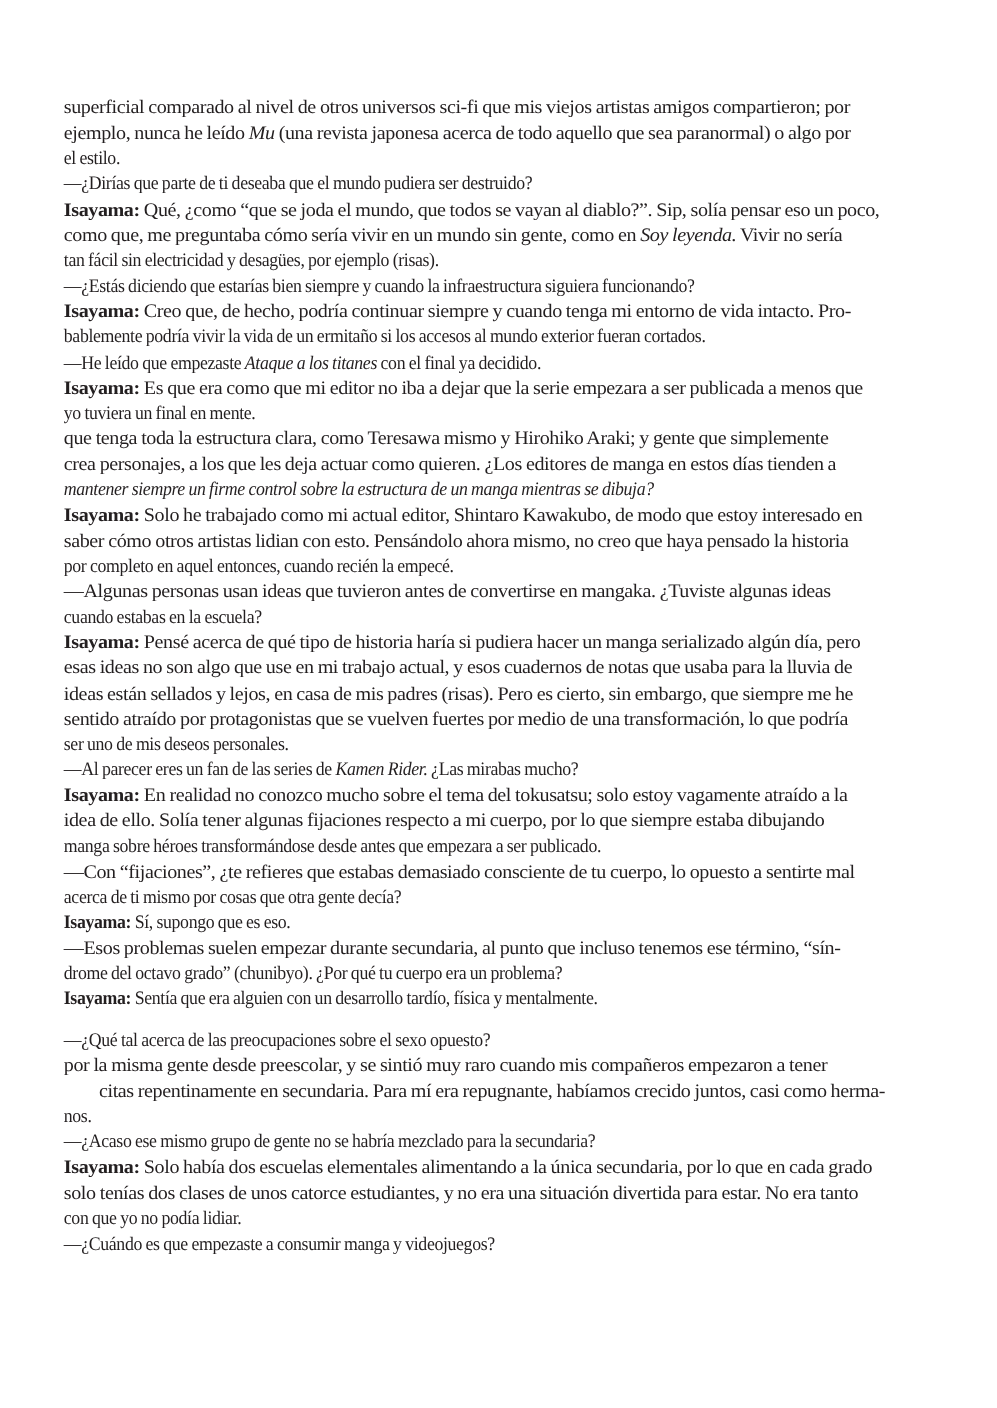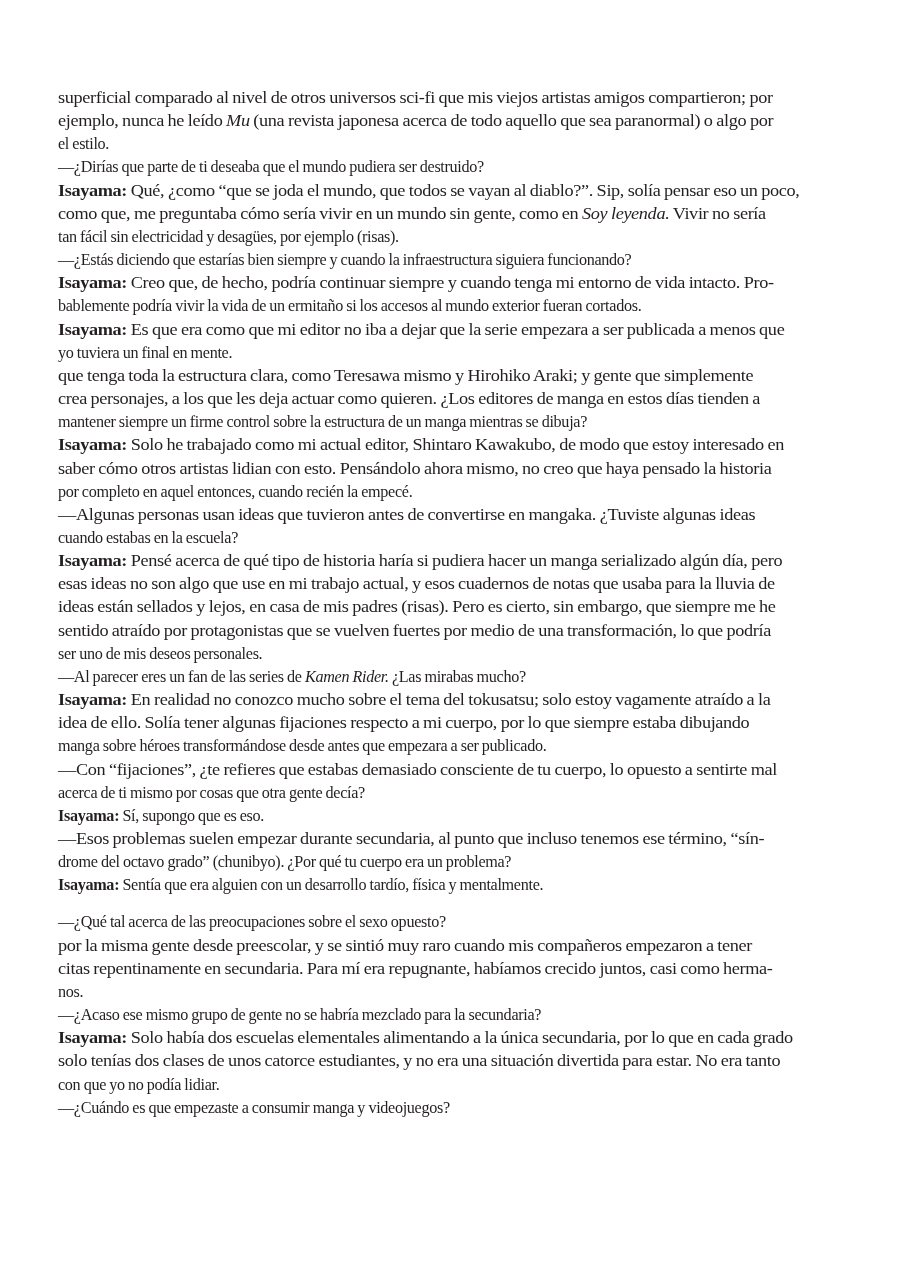--- a/index.html
+++ b/index.html
@@ -49,32 +49,35 @@
     <div style="height: 23.17px; overflow: visible;">
       <span class="line sq last" style="width: 617px; display: block; text-align-last: left; transform: scaleX(0.93);"><span>—¿Estás diciendo que estarías bien siempre y cuando la infraestructura siguiera funcionando?</span></span>
     </div>
     <div style="height: 23.17px; overflow: visible;">
       <span class="line sq" style="width: 682px; display: block; text-align-last: left; transform: scaleX(1.05);"><b>Isayama:</b><span> Creo que, de hecho, podría continuar siempre y cuando tenga mi entorno de vida intacto. Pro-</span></span>
     </div>
     <div style="height: 23.17px; overflow: visible;">
       <span class="line sq last" style="width: 627px; display: block; text-align-last: left; transform: scaleX(0.93);"><span>bablemente podría vivir la vida de un ermitaño si los accesos al mundo exterior fueran cortados.</span></span>
     </div>
     <div style="height: 23.17px; overflow: visible;">
+      <span class="line sq last" style="width: 466px; display: block; text-align-last: left; transform: scaleX(0.93);"><span>—He leído que empezaste </span><i>Ataque a los titanes</i><span> con el final ya decidido.</span></span>
+    </div>
+    <div style="height: 23.17px; overflow: visible;">
       <span class="line sq" style="width: 692px; display: block; text-align-last: left; transform: scaleX(1.05);"><b>Isayama:</b><span> Es que era como que mi editor no iba a dejar que la serie empezara a ser publicada a menos que</span></span>
     </div>
     <div style="height: 23.17px; overflow: visible;">
       <span class="line sq last" style="width: 187px; display: block; text-align-last: left; transform: scaleX(0.93);"><span>yo tuviera un final en mente.</span></span>
     </div>
     <div style="height: 23.17px; overflow: visible;">
       <span class="line sq" style="width: 662px; display: block; text-align-last: left; transform: scaleX(1.05);"><span>que tenga toda la estructura clara, como Teresawa mismo y Hirohiko Araki; y gente que simplemente</span></span>
     </div>
     <div style="height: 23.17px; overflow: visible;">
       <span class="line sq" style="width: 669px; display: block; text-align-last: left; transform: scaleX(1.05);"><span>crea personajes, a los que les deja actuar como quieren. ¿Los editores de manga en estos días tienden a</span></span>
     </div>
-    <div style="height: 23.17px; overflow: visible;">
+    <div style="height: 23.17px; overflow: visible; font-style: italic;">
       <span class="line sq last" style="width: 569px; display: block; text-align-last: left; transform: scaleX(0.93);"><span>mantener siempre un firme control sobre la estructura de un manga mientras se dibuja?</span></span>
     </div>
     <div style="height: 23.17px; overflow: visible;">
       <span class="line sq" style="width: 691px; display: block; text-align-last: left; transform: scaleX(1.05);"><b>Isayama:</b><span> Solo he trabajado como mi actual editor, Shintaro Kawakubo, de modo que estoy interesado en</span></span>
     </div>
     <div style="height: 23.17px; overflow: visible;">
       <span class="line sq" style="width: 679px; display: block; text-align-last: left; transform: scaleX(1.05);"><span>saber cómo otros artistas lidian con esto. Pensándolo ahora mismo, no creo que haya pensado la historia</span></span>
     </div>
     <div style="height: 23.17px; overflow: visible;">
       <span class="line sq last" style="width: 381px; display: block; text-align-last: left; transform: scaleX(0.93);"><span>por completo en aquel entonces, cuando recién la empecé.</span></span>
@@ -129,21 +132,21 @@
     </div>
     <div style="height: 23.17px; overflow: visible;">
       <span class="line sq last" style="width: 522px; display: block; text-align-last: left; transform: scaleX(0.93);"><b>Isayama:</b><span> Sentía que era alguien con un desarrollo tardío, física y mentalmente.</span></span>
     </div>
     <div style="height: 23.17px; overflow: visible; margin-top: 14px;">
       <span class="line sq last" style="width: 417px; display: block; text-align-last: left; transform: scaleX(0.93);"><span>—¿Qué tal acerca de las preocupaciones sobre el sexo opuesto?</span></span>
     </div>
     <div style="height: 23.17px; overflow: visible;">
       <span class="line sq" style="width: 661px; display: block; text-align-last: left; transform: scaleX(1.05);"><span>por la misma gente desde preescolar, y se sintió muy raro cuando mis compañeros empezaron a tener</span></span>
     </div>
-    <div style="height: 23.17px; overflow: visible;">
+    <div style="height: 23.17px; overflow: visible; margin-left: 32px;">
       <span class="line sq" style="width: 681px; display: block; text-align-last: left; transform: scaleX(1.05);"><span>citas repentinamente en secundaria. Para mí era repugnante, habíamos crecido juntos, casi como herma-</span></span>
     </div>
     <div style="height: 23.17px; overflow: visible;">
       <span class="line sq last" style="width: 27px; display: block; text-align-last: left; transform: scaleX(0.93);"><span>nos.</span></span>
     </div>
     <div style="height: 23.17px; overflow: visible;">
       <span class="line sq last" style="width: 520px; display: block; text-align-last: left; transform: scaleX(0.93);"><span>—¿Acaso ese mismo grupo de gente no se habría mezclado para la secundaria?</span></span>
     </div>
     <div style="height: 23.17px; overflow: visible;">
       <span class="line sq" style="width: 700px; display: block; text-align-last: left; transform: scaleX(1.05);"><b>Isayama:</b><span> Solo había dos escuelas elementales alimentando a la única secundaria, por lo que en cada grado</span></span>

